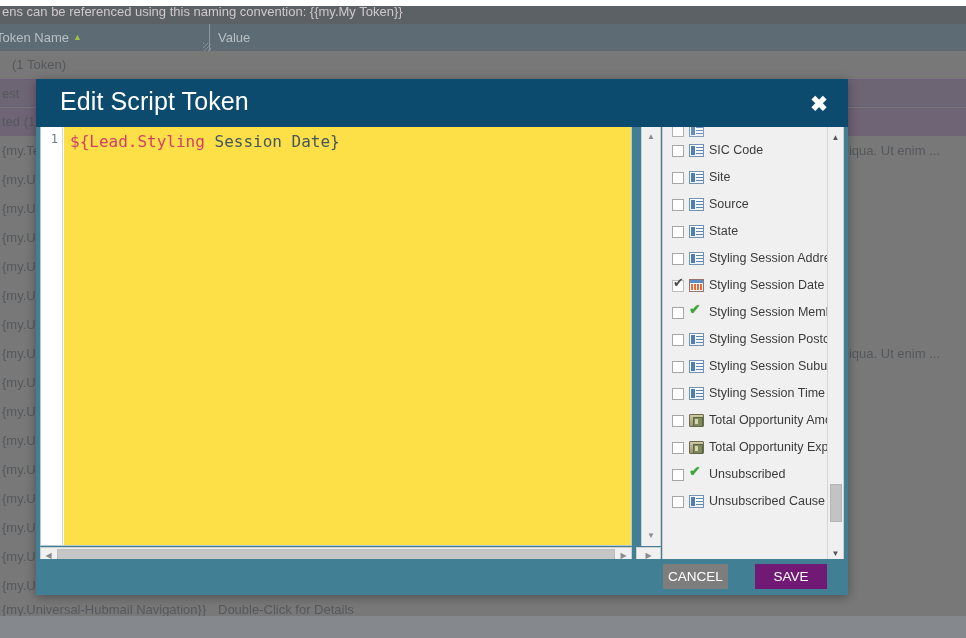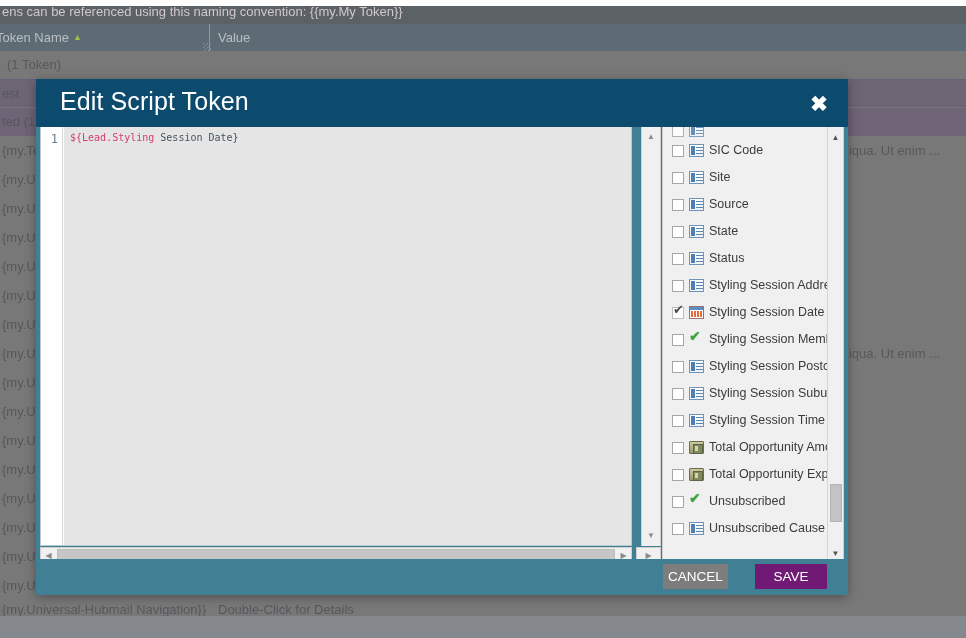--- a/index.html
+++ b/index.html
@@ -40,21 +40,21 @@
   .sort-caret { color: #9fbe4a; font-size: 9px; margin-left: 4px; vertical-align: 2px; }
   .grip {
     position: absolute; left: 203px; top: 19px; width: 8px; height: 8px;
     background: repeating-linear-gradient(135deg,#8d979d 0 1px, transparent 1px 3px);
     opacity: .8;
   }
 
   .bg-subrow {
     position: absolute; left: 0; top: 45px; width: 966px; height: 28px;
     background: #787878; color: #55585c; font-size: 13px; line-height: 28px;
-    padding-left: 7px; white-space: nowrap; overflow: hidden;
+    padding-left: 12px; white-space: nowrap; overflow: hidden;
   }
 
   .bg-rows { position: absolute; left: 0; top: 73px; width: 966px; bottom: 0; background: #787878; }
   .bg-row {
     position: absolute; left: 0; width: 966px; height: 28px;
     color: #55585c; font-size: 13px; line-height: 28px;
     white-space: nowrap; overflow: hidden;
   }
   .bg-row .c-name { position: absolute; left: 2px; top: 0; }
   .bg-row .c-val  { position: absolute; left: 218px; top: 0; }
@@ -101,22 +101,22 @@
   .gutter {
     position: absolute; left: 0; top: 0; width: 22px; height: 100%;
     background: #ffffff; border-right: 1px solid #d7d7d7;
   }
   .gutter .ln {
     position: absolute; right: 4px; top: 5px;
     color: #6a7d8c; font-family: "DejaVu Sans Mono", monospace; font-size: 12px;
   }
   .code-area {
     position: absolute; left: 23px; top: 0; right: 0; bottom: 0;
-    background: #e5e5e5; padding: 5px 0 7px 6px;
-    font-family: "DejaVu Sans Mono", monospace; font-size: 10px;
+    background: #fde047; padding: 5px 0 7px 6px;
+    font-family: "DejaVu Sans Mono", monospace; font-size: 16px;
     white-space: pre; overflow: hidden;
   }
   .tok-pink { color: #d1406c; }
   .tok-dark { color: #44555f; }
 
   
   .ed-vscroll {
     position: absolute; left: 605px; top: 0; width: 20px; height: 419px;
     background: #f0f0f0; border-left: 1px solid #cfcfcf; border-right: 1px solid #cfcfcf;
   }
@@ -391,25 +391,20 @@
             </div>
             <div class="pick-item">
               <span class="pick-cb"></span>
               <span class="pick-icon ic-text"></span>
               <span class="pick-label">Source</span>
             </div>
             <div class="pick-item">
               <span class="pick-cb"></span>
               <span class="pick-icon ic-text"></span>
               <span class="pick-label">State</span>
-            </div>
-            <div class="pick-item">
-              <span class="pick-cb"></span>
-              <span class="pick-icon ic-text"></span>
-              <span class="pick-label">Status</span>
             </div>
             <div class="pick-item">
               <span class="pick-cb"></span>
               <span class="pick-icon ic-text"></span>
               <span class="pick-label">Styling Session Address</span>
             </div>
             <div class="pick-item">
               <span class="pick-cb checked"></span>
               <span class="pick-icon ic-date"></span>
               <span class="pick-label">Styling Session Date</span>

